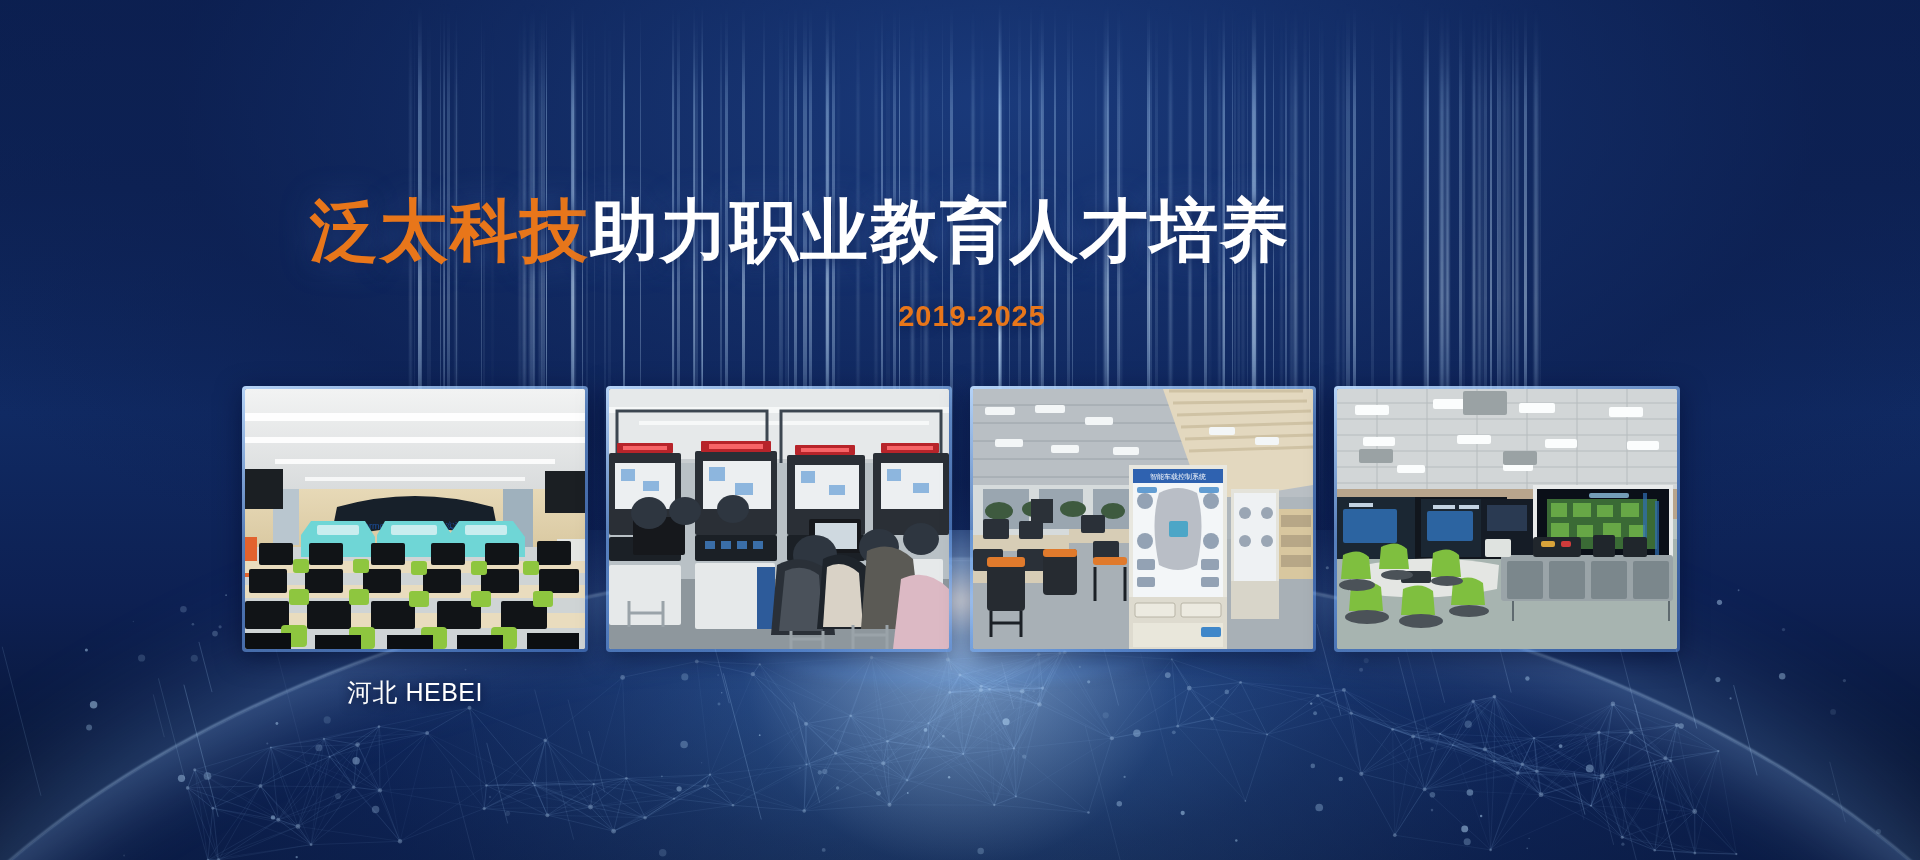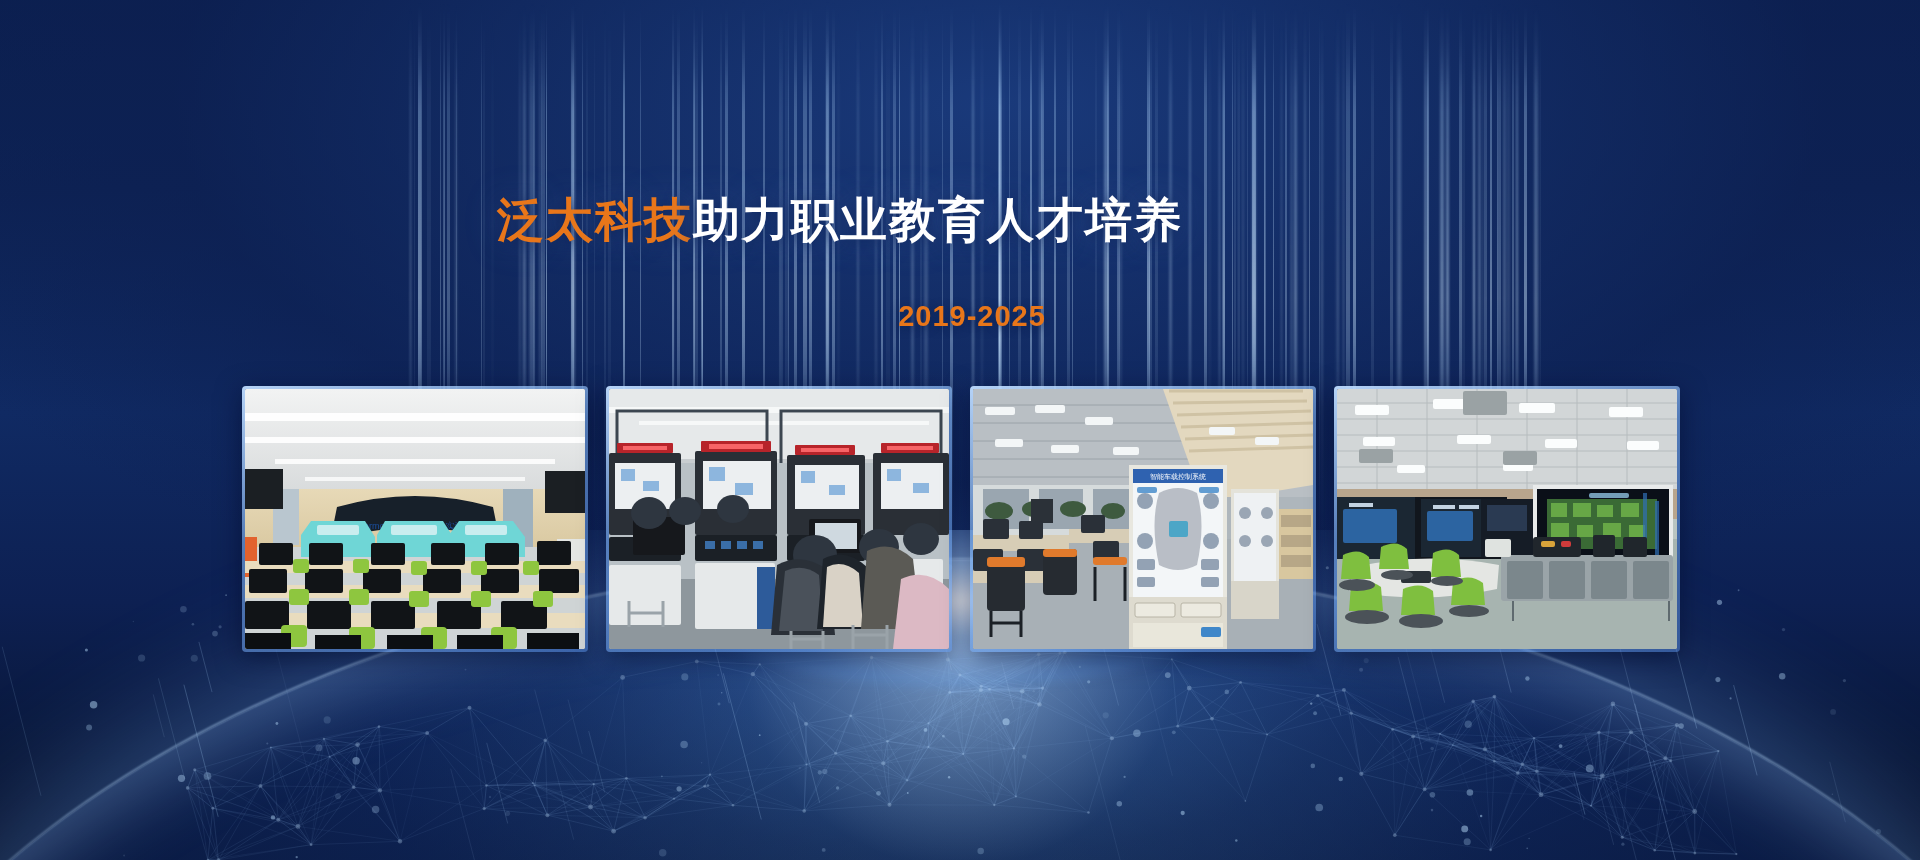--- a/index.html
+++ b/index.html
@@ -43,24 +43,23 @@
     background:radial-gradient(ellipse at 50% 62%, rgba(255,255,255,0.92) 0%, rgba(180,215,255,0.55) 18%, rgba(90,150,230,0.25) 42%, rgba(0,0,0,0) 70%);
     filter:blur(5px);
   }
   .mesh{position:absolute;left:0;bottom:0;width:1920px;height:330px;opacity:.55;}
   .specks{position:absolute;left:0;top:0;width:1920px;height:860px;}
 
   
   .title-block{position:absolute;left:0;top:0;width:1920px;text-align:center;}
   .title{
     position:absolute;left:0;top:196px;width:1600px;
-    font-size:47px;font-weight:bold;letter-spacing:2px;line-height:1;
+    font-size:68px;font-weight:bold;letter-spacing:2px;line-height:1;
     color:#ffffff;white-space:nowrap;
     text-shadow:0 2px 16px rgba(10,30,80,0.9), 0 0 34px rgba(120,170,255,0.35);
-    padding-left:40px;
   }
   .title .brand{color:#e8761a;}
   .subtitle{
     position:absolute;left:0;top:300px;width:1920px;
     font-size:29px;font-weight:bold;letter-spacing:1px;color:#e8761a;
     text-shadow:0 2px 10px rgba(10,30,80,0.85);
     margin-left:12px;
   }
 
   
@@ -1643,15 +1642,16 @@
                 <rect x="148" y="150" width="26" height="18" rx="2"></rect>
               </g>
           </svg>
         </div>
       </div>
     </div>
 
   </div>
 
   <div class="captions">
+    <div class="caption">河北  HEBEI</div>
   </div>
 
 </div>
 
 </body></html>

